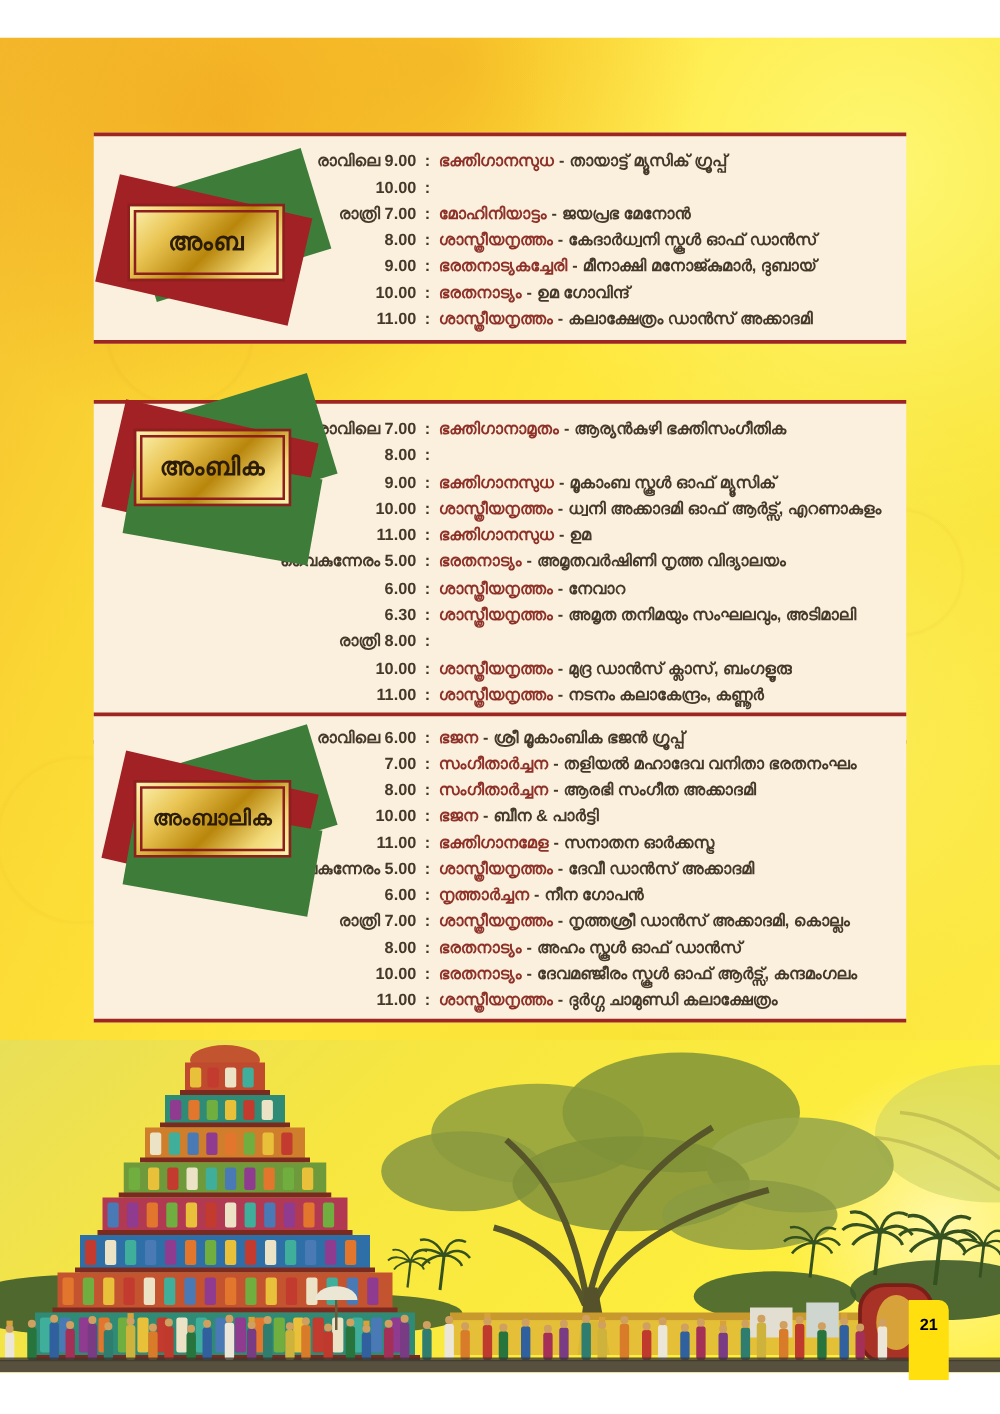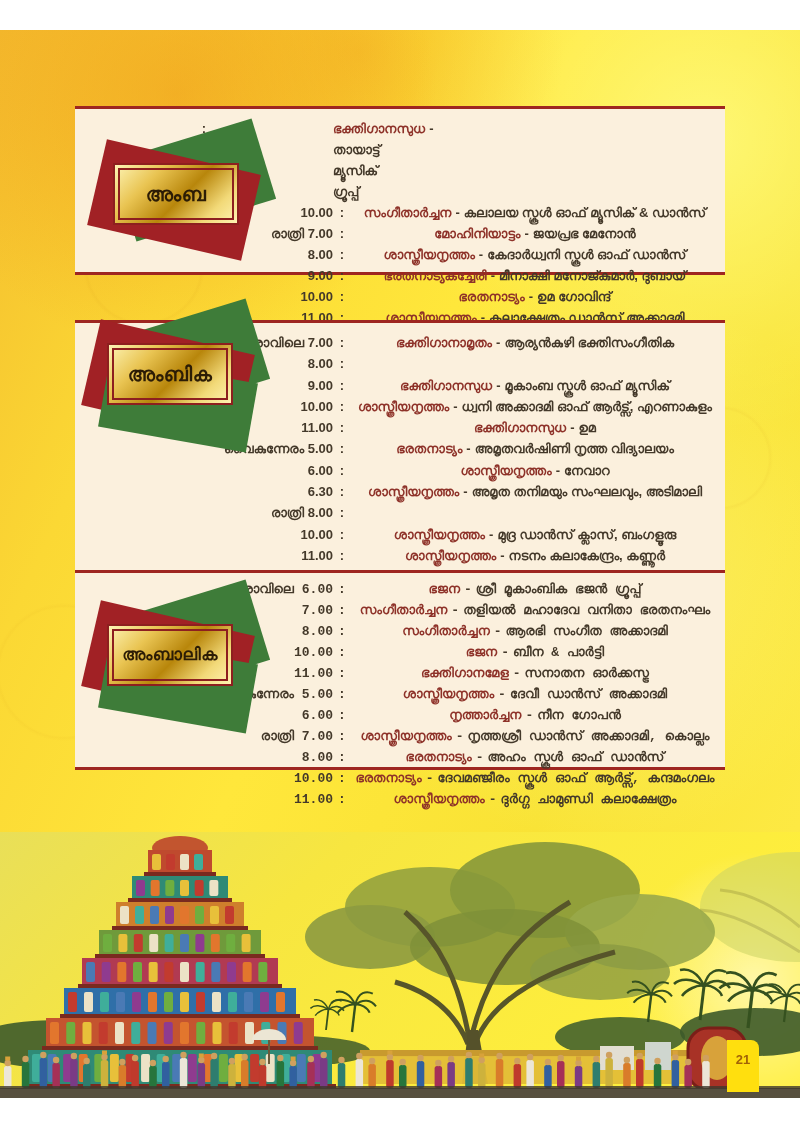--- a/index.html
+++ b/index.html
@@ -18,74 +18,74 @@
         radial-gradient(circle at 18% 22%, transparent 56px, rgba(205,140,25,.14) 58px, transparent 61px),
         radial-gradient(circle at 64% 14%, transparent 70px, rgba(205,140,25,.12) 72px, transparent 75px),
         radial-gradient(circle at 90% 40%, transparent 48px, rgba(205,140,25,.12) 50px, transparent 53px),
         radial-gradient(circle at 8% 60%, transparent 64px, rgba(205,140,25,.10) 66px, transparent 69px),
         radial-gradient(circle at 50% 55%, transparent 84px, rgba(205,140,25,.10) 86px, transparent 89px);}
   
   .panel{position:absolute;left:75px;width:650px;background:#fbf0dd;box-sizing:border-box;
          border-top:3px solid #9e2620;border-bottom:3px solid #9e2620;}
   .panel-1{top:106px;height:169px;}
   .panel-2{top:284px;height:275px;margin-top:36px;}
-  .panel-3{top:570px;height:200px;font-family:Liberation Mono, monospace;}
+  .panel-3{top:570px;height:248px;}
   .rows{box-sizing:border-box;}
   .panel-1 .rows{padding-top:9px;}
   .panel-2 .rows{padding-top:9px;}
   .panel-3 .rows{padding-top:6px;}
   .row{display:grid;grid-template-columns:258px 18px 1fr;line-height:21px;font-size:13px;}
   .panel-2 .row{line-height:21.3px;}
   .time{text-align:right;color:#44392a;font-weight:700;white-space:nowrap;}
   .colon{text-align:center;color:#44392a;font-weight:700;}
-  .entry{padding-right:6px;text-align:center;}
+  .entry{padding-right:6px;}
   .event{color:#8e3229;font-weight:700;}
   .dash{color:#44392a;font-weight:700;margin:0 4px;}
   .detail{color:#44392a;font-weight:700;}
   
   .card{position:absolute;width:160px;height:110px;}
-  .card-1{left:105px;top:146px;}
+  .card-1{left:94px;top:146px;}
   .card-2{left:99px;top:326px;}
   .card-3{left:99px;top:607px;}
   .back-green{position:absolute;left:16px;top:-8px;width:146px;height:84px;background:#3e7c39;transform:rotate(-17deg);}
   .back-red{position:absolute;left:-10px;top:10px;width:158px;height:88px;background:#a12125;transform:rotate(13deg);}
   .back-green2{position:absolute;left:4px;top:44px;width:150px;height:70px;background:#3e7c39;transform:rotate(10deg);}
   .plate{position:absolute;left:8px;top:17px;width:126px;height:62px;display:flex;align-items:center;justify-content:center;
          background:linear-gradient(135deg,#fdf4b5 0%,#e9c452 28%,#b8860b 55%,#f2d978 80%,#fff4b2 100%);
          border:2px solid #8d1f1f;box-sizing:border-box;}
   .plate::after{content:"";position:absolute;inset:3px;border:2px solid #8d1f1f;pointer-events:none;}
   .stage-name{font-size:20px;font-weight:700;color:#2c1c05;letter-spacing:.5px;}
   .card-3 .stage-name{font-size:17px;}
   
   .scene{position:absolute;left:0;top:832px;width:800px;height:266px;display:block;}
   
-  .page-tab{position:absolute;left:727px;top:1040px;width:32px;height:52px;background:#ffdf0e;
+  .page-tab{position:absolute;left:727px;top:1040px;width:32px;height:64px;background:#ffdf0e;
             border-radius:0 8px 0 0;display:flex;justify-content:center;padding-top:12px;box-sizing:border-box;
-            font-size:13px;font-weight:700;color:#a16207;z-index:5;}
+            font-size:13px;font-weight:700;color:#000000;z-index:5;}
   .white-top{position:absolute;left:0;top:0;width:800px;height:30px;background:#fff;}
   .white-bottom{position:absolute;left:0;top:1098px;width:800px;height:33px;background:#fff;}
 </style>
 </head>
 <body>
 
 <div class="page">
   <div class="bg"></div>
   <div class="white-top"></div>
 
   <section class="panel panel-1">
     <div class="rows">
   <div class="row">
+    <span class="time">രാവിലെ 9.00</span>
     <span class="colon">:</span>
     <span class="entry"><span class="event">ഭക്തിഗാനസുധ</span><span class="dash">-</span><span class="detail">തായാട്ട് മ്യൂസിക് ഗ്രൂപ്പ്</span></span>
   </div>
 
   <div class="row">
     <span class="time">10.00</span>
     <span class="colon">:</span>
-    <span class="entry"><span class="event">സംഗീതാർച്ചന</span><span class="dash">-</span><span class="detail">കലാലയ സ്കൂൾ ഓഫ് മ്യൂസിക് &amp; ഡാൻസ്</span></span>
   </div>
 
   <div class="row">
     <span class="time">രാത്രി 7.00</span>
     <span class="colon">:</span>
     <span class="entry"><span class="event">മോഹിനിയാട്ടം</span><span class="dash">-</span><span class="detail">ജയപ്രഭ മേനോൻ</span></span>
   </div>
 
   <div class="row">
     <span class="time">8.00</span>

